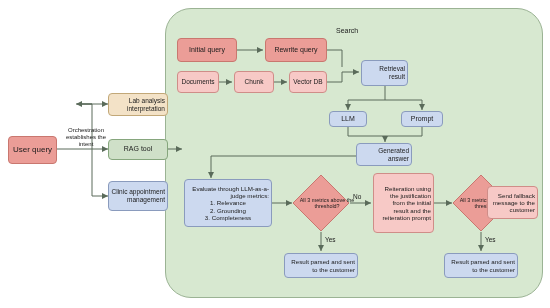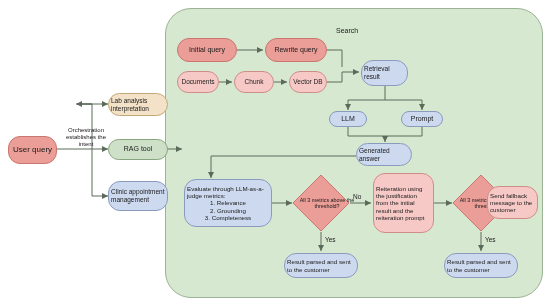--- a/index.html
+++ b/index.html
@@ -20,23 +20,23 @@
     left: 0; top: 0;
     width: 550px; height: 308px;
     pointer-events: none;
   }
   .node {
     position: absolute;
     box-sizing: border-box;
     display: flex;
     align-items: center;
     justify-content: center;
-    text-align: left;
+    text-align: right;
     border: 1px solid #7b7b7b;
-    border-radius: 12px;
+    border-radius: 4px;
     color: #1a1a1a;
     line-height: 1.18;
     padding: 1px 2px;
     overflow: hidden;
   }
   .salmon   { background: #eb9d97; border-color: #c9776f; }
   .pink     { background: #f7c9c6; border-color: #cf8d88; }
   .blue     { background: #ccd9ef; border-color: #8a9bbd; }
   .green    { background: #cfe0c8; border-color: #86a67d; }
   .tan      { background: #f3e2c7; border-color: #c2a878; }

